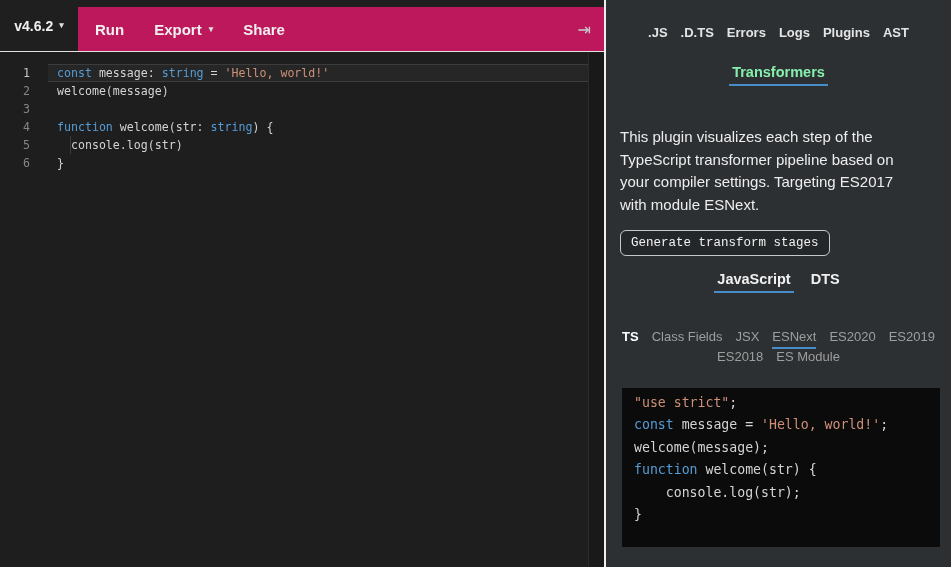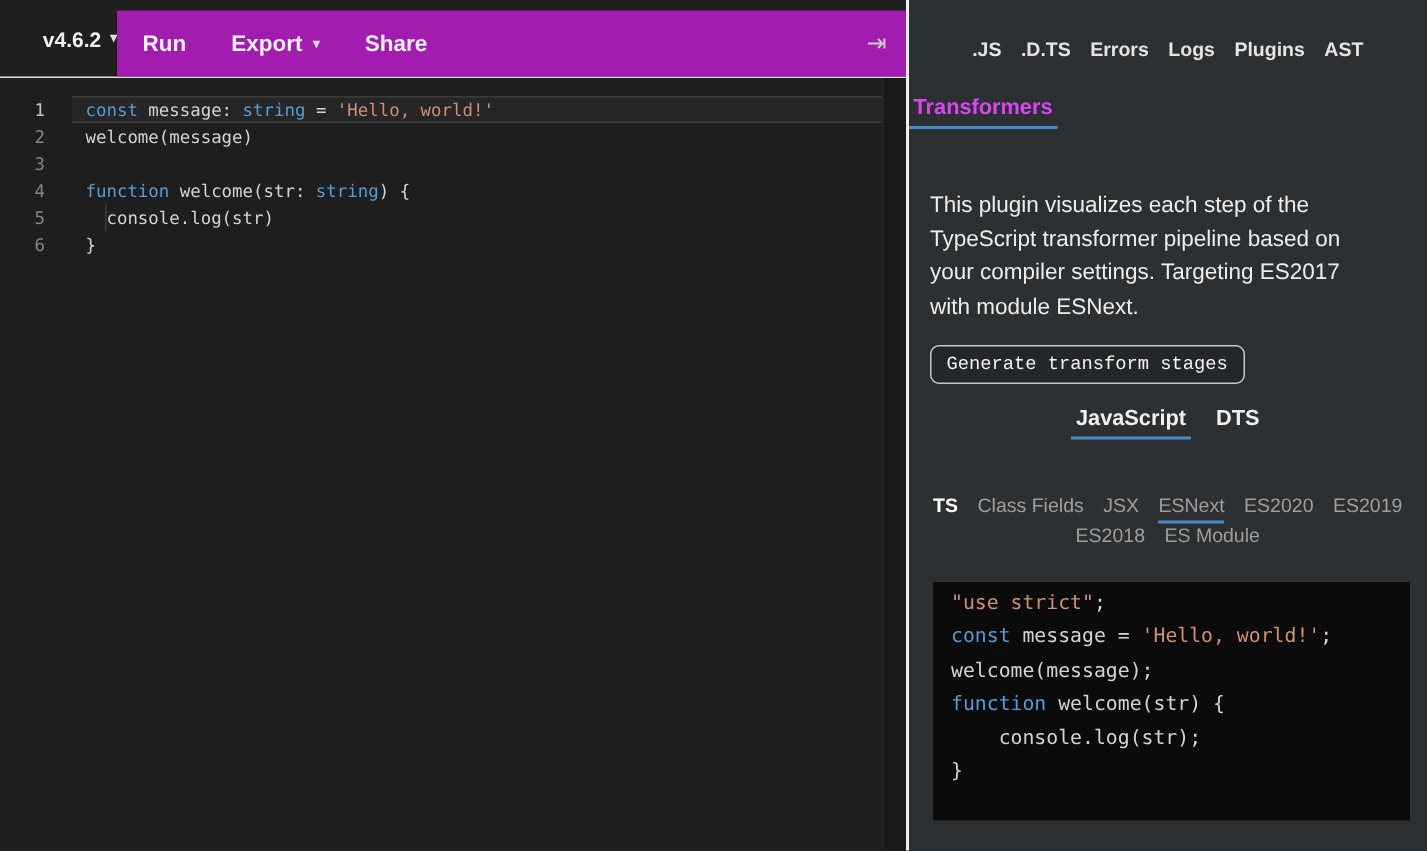--- a/index.html
+++ b/index.html
@@ -6,24 +6,24 @@
   body{
     width:951px;height:567px;position:relative;overflow:hidden;
     background:#2D3033;font-family:"Liberation Sans",sans-serif;
     -webkit-font-smoothing:antialiased;
   }
   
   .left{position:absolute;left:0;top:0;width:604px;height:567px;background:#1E1E1E}
   .topbar{position:absolute;left:0;top:0;width:604px;height:51px;background:#1F1F1F;
           border-bottom:1px solid #E2E2E2;z-index:2}
   .version-tab{position:absolute;left:0;top:0;width:78px;height:51px;display:flex;
-          align-items:center;justify-content:flex-end;gap:6px;color:#F0F0F0;
+          align-items:center;justify-content:center;gap:6px;color:#F0F0F0;
           font-size:14px;font-weight:700;cursor:pointer}
   .caret{font-size:9px;color:#DDDDDD;line-height:1}
-  .toolbar{position:absolute;left:78px;top:7px;width:526px;height:44px;background:#a21caf;
+  .toolbar{position:absolute;left:78px;top:7px;width:526px;height:44px;background:#be185d;
           display:flex;align-items:center;gap:30px;padding-left:17px;box-sizing:border-box;
           color:#F0F0F0;font-size:15px;font-weight:700}
   .toolbar-item{cursor:pointer;display:flex;align-items:center;gap:7px;white-space:nowrap}
   .dock-icon{margin-left:auto;margin-right:13px;color:#C9C9C9;font-size:16px;font-weight:400;cursor:pointer}
   .editor{position:absolute;left:0;top:52px;width:589px;bottom:0;background:#1E1E1E;
           padding-top:12px;box-sizing:border-box}
   .scroll-strip{position:absolute;right:0;top:52px;bottom:0;width:15px;background:#191919;
           border-left:1px solid #2B2B2B}
   .current-line{position:absolute;left:48px;width:540px;top:12px;height:18px;
           background:rgba(255,255,255,0.04);
@@ -38,22 +38,22 @@
   .tk-kw{color:#569CD6}.tk-id{color:#D4D4D4}.tk-str{color:#CE9178}
   
   .divider{position:absolute;left:604px;top:0;width:2px;height:567px;background:#EFEFEF;
           cursor:col-resize;z-index:3}
   
   .panel{position:absolute;left:606px;top:0;right:0;bottom:0;background:#2D3033;
           color:#E8E8E8;overflow:hidden}
   .plugin-tabs{margin-top:25px;display:flex;justify-content:center;gap:13px;
           font-size:13px;font-weight:700;color:#E4E4E4}
   .plugin-tab{cursor:pointer;white-space:nowrap}
-  .transformers-row{margin-top:24px;display:flex;justify-content:flex-start;
-          font-size:14.5px;font-weight:700;color:#d946ef}
+  .transformers-row{margin-top:24px;display:flex;justify-content:center;
+          font-size:14.5px;font-weight:700;color:#86efac}
   .underline-tab{padding:0 3px 4px;border-bottom:2px solid #4A8CC7;cursor:pointer}
   .description{margin:40px 14px 0;max-width:300px;font-size:15px;line-height:22.5px;color:#EDEDED}
   .btn-row{margin:14px 0 0 14px}
   .generate-btn{display:inline-block;background:#24272A;border:1px solid #C8C8C8;
           border-radius:6px;color:#F2F2F2;font-size:12.5px;padding:5px 10px;
           cursor:pointer;font-family:Liberation Mono, monospace}
   .output-tabs{margin-top:15px;display:flex;justify-content:center;align-items:flex-start;
           gap:14px;font-size:14.5px;font-weight:700;color:#F0F0F0}
   .output-tab{cursor:pointer;padding:0 3px 4px;border-bottom:2px solid transparent}
   .output-tab.active{border-bottom-color:#4A8CC7}

